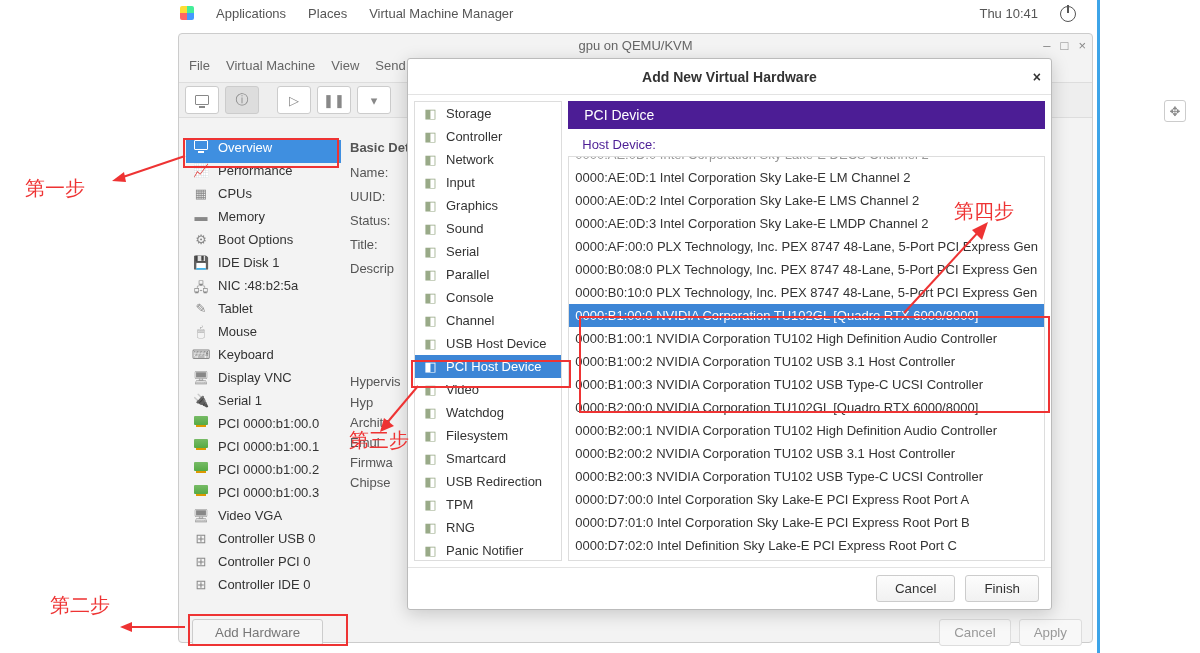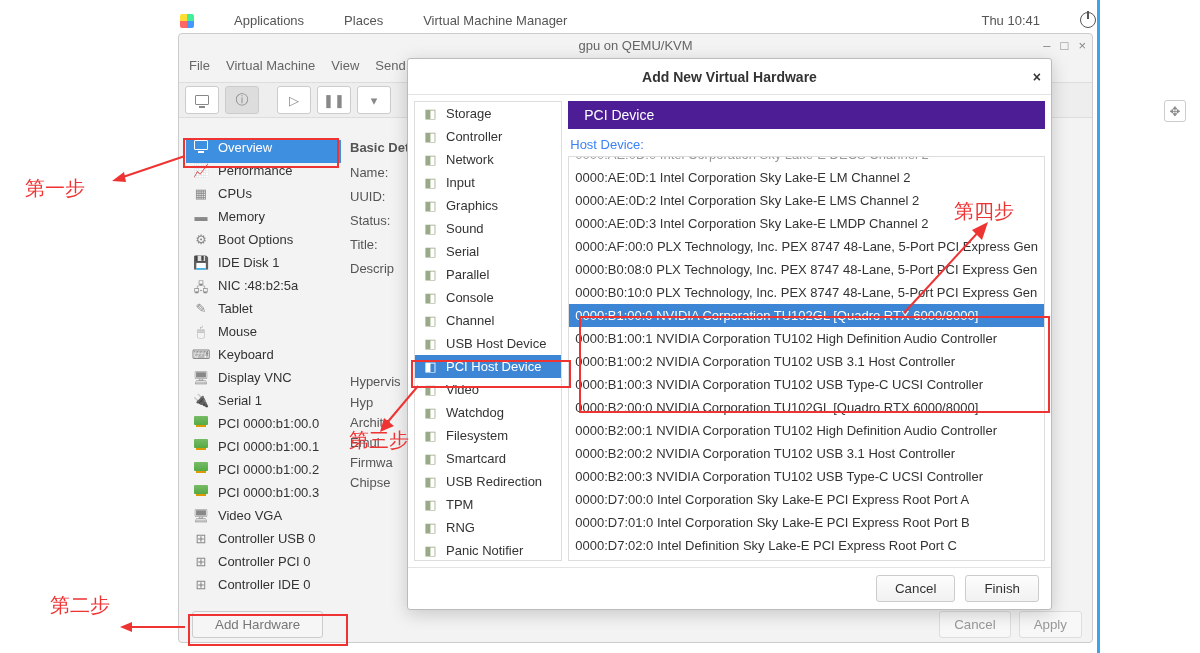--- a/index.html
+++ b/index.html
@@ -1,18 +1,18 @@
 <!DOCTYPE html>
 <html><head>
 <meta charset="utf-8">
 <style>
   * { box-sizing: border-box; }
   body { margin:0; font-family:"Segoe UI","Helvetica Neue",Arial,sans-serif; font-size:13px; color:#333; background:#fff; width:1200px; height:653px; position:relative; overflow:hidden;}
   
-  .topbar{position:absolute;left:180px;top:6px;right:104px;height:22px;display:flex;align-items:flex-end;gap:40px;color:#555}
+  .topbar{position:absolute;left:180px;top:6px;right:124px;height:22px;display:flex;align-items:flex-start;gap:22px;color:#555}
   .gnome-logo{width:14px;height:14px;background:conic-gradient(#4e9 0 25%,#49f 0 50%,#f66 0 75%,#fd3 0);border-radius:2px;display:inline-block}
   .topbar .spacer{flex:1}
   .power-icon{width:16px;height:16px;border:1.5px solid #555;border-radius:50%;position:relative}
   .power-icon:before{content:"";position:absolute;top:-2px;left:6px;width:1.7px;height:8px;background:#555}
   
   .win1{position:absolute;left:178px;top:33px;right:107px;border:1px solid #ccc;background:#f3f3f3;border-radius:4px}
   .win1-title{height:24px;line-height:24px;text-align:center;color:#666;font-size:13px;position:relative}
   .winbtns{position:absolute;right:6px;top:0;display:flex;gap:10px;color:#888}
   .win1-menu{height:24px;display:flex;gap:16px;padding:0 10px;color:#666}
   .win1-tools{height:36px;border-top:1px solid #ddd;border-bottom:1px solid #ddd;display:flex;align-items:center;padding:0 6px;gap:6px;background:#eee}
@@ -25,37 +25,37 @@
   .sb-item .ico{width:18px;display:flex;justify-content:center;color:#888}
   .sb-item.sel{background:#3f8fe0;color:#fff}
   .sb-item.sel .ico{color:#fff}
   
   .details{position:absolute;left:350px;top:140px;width:70px;color:#555}
   .details .hdr{font-weight:600;margin-bottom:10px}
   .details .row{height:24px}
   .hyper{position:absolute;left:350px;top:374px;color:#555}
   .hyper .row{height:20px}
   
-  .bottom-row{position:absolute;left:192px;right:118px;bottom:0px;height:42px;display:flex;align-items:flex-start}
+  .bottom-row{position:absolute;left:192px;right:118px;bottom:0px;height:42px;display:flex;align-items:center}
   .addhw{border:1px solid #ccc;background:#f6f6f6;color:#777;padding:5px 22px;border-radius:3px}
   .btm-right{position:absolute;right:0;display:flex;gap:8px}
   .gbtn{border:1px solid #ddd;background:#f8f8f8;color:#999;padding:5px 14px;border-radius:3px}
   
   .dlg{position:absolute;left:407px;top:58px;width:645px;height:552px;border:1px solid #bbb;background:#fff;border-radius:3px;box-shadow:0 4px 18px rgba(0,0,0,.18)}
   .dlg-title{height:36px;display:flex;align-items:center;justify-content:center;font-weight:600;font-size:14px;color:#333;border-bottom:1px solid #e3e3e3;position:relative}
   .dlg-close{position:absolute;right:10px;font-size:14px;color:#333;cursor:pointer}
   .dlg-body{display:flex;height:472px}
   .hw-list{width:160px;border:1px solid #ddd;margin:6px;overflow:hidden;background:#fff}
   .hw-item{display:flex;align-items:center;height:23px;padding:0 8px;gap:8px;color:#333;white-space:nowrap}
   .hw-item .ico{width:15px;text-align:center;color:#9a8}
   .hw-item.sel{background:#3d86d6;color:#fff}
   .hw-item.sel .ico{color:#fff}
   .dev-pane{flex:1;margin:6px 6px 6px 0;display:flex;flex-direction:column}
   .dev-hdr{height:28px;background:#4c1d95;color:#fff;display:flex;align-items:center;padding:0 16px;font-size:14px}
-  .dev-sub{margin:8px 2px 4px;color:#3b82f6}
+  .dev-sub{margin:8px 14px 4px;color:#4c1d95}
   .dev-list{flex:1;border:1px solid #ddd;overflow:hidden;background:#fff}
   .dev-row{height:23px;line-height:23px;padding:0 6px;color:#333;white-space:nowrap;overflow:hidden}
   .dev-row.sel{background:#3d86d6;color:#fff}
   .dlg-foot{height:42px;border-top:1px solid #e3e3e3;display:flex;justify-content:flex-end;align-items:center;gap:10px;padding:0 12px}
   .dbtn{border:1px solid #ccc;background:linear-gradient(#fdfdfd,#f1f1f1);padding:5px 18px;border-radius:3px;color:#333}
   
   .rbox{position:absolute;border:2px solid #e33;pointer-events:none}
   .rtext{position:absolute;color:#e33;font-size:20px;font-weight:500;font-family:"Microsoft YaHei",sans-serif}
   .arrow{position:absolute;pointer-events:none}
   .arrow line{stroke:#e33;stroke-width:2}

